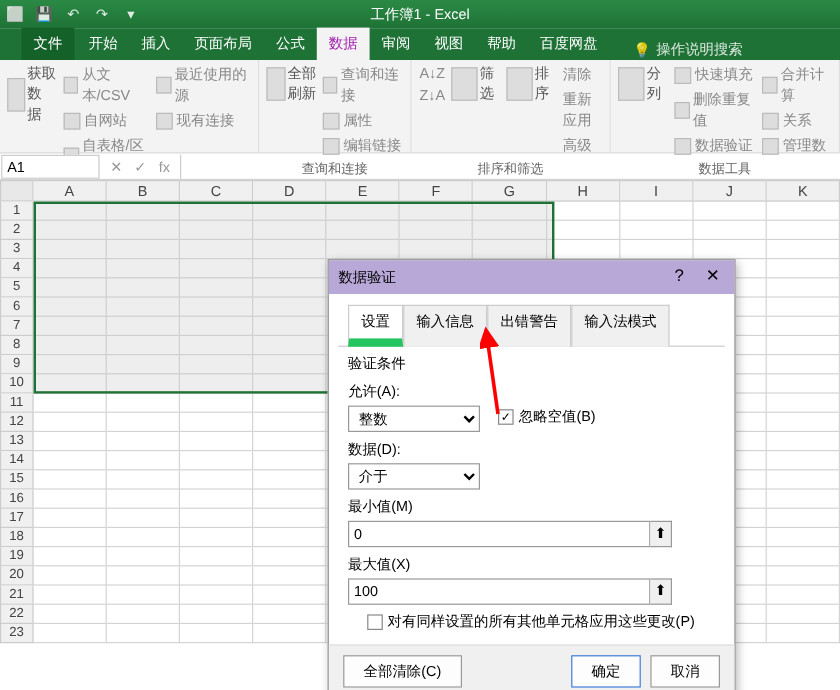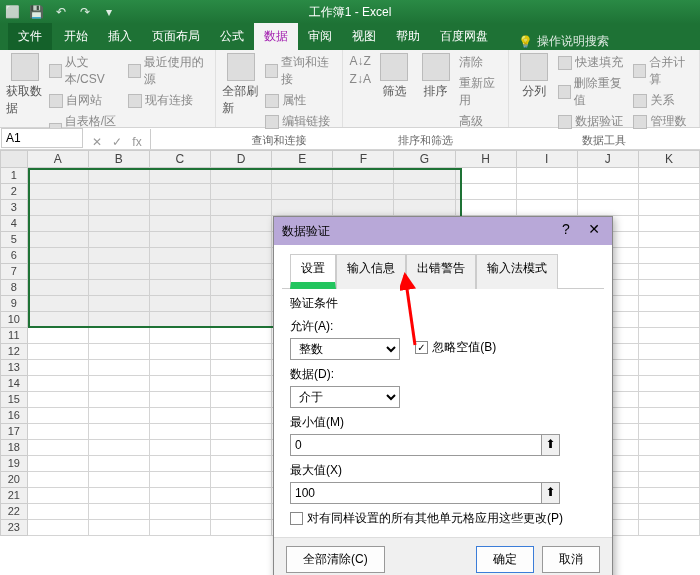--- a/index.html
+++ b/index.html
@@ -1,35 +1,35 @@
 <!DOCTYPE html>
 <html><head>
 <meta charset="utf-8">
 <style>
 *{box-sizing:border-box;margin:0;padding:0;font-family:"Microsoft YaHei",sans-serif;font-size:12px}
 body{background:#fff;width:700px;height:575px;overflow:hidden;position:relative}
 .titlebar{height:24px;background:linear-gradient(#2a8a45,#1e7235);display:flex;align-items:center;color:#fff;padding:0 4px}
 .qat{display:flex;gap:6px;align-items:center}
 .qat-btn{width:18px;height:18px;display:flex;align-items:center;justify-content:center;opacity:.85}
 .app-title{position:absolute;left:50%;transform:translateX(-50%);font-size:12px}
-.ribbon-tabs{height:26px;background:#1e7235;display:flex;align-items:flex-end;color:#fff;padding-left:8px}
+.ribbon-tabs{height:26px;background:#1e7235;display:flex;align-items:flex-end;color:#fff;padding-left:18px}
 .rtab{padding:5px 10px;cursor:pointer;font-size:12px}
 .rtab.active{background:#f3f3f3;color:#a21caf}
 .rtab.file{background:#14612a;margin-right:2px}
 .tell-me{margin-left:20px;display:flex;align-items:center;gap:4px;opacity:.85}
 .ribbon-body{height:78px;background:#f3f3f3;border-bottom:1px solid #d4d4d4;display:flex}
 .rgroup{border-right:1px solid #e0e0e0;padding:3px 6px;display:flex;flex-direction:column;justify-content:space-between}
 .rgroup-label{text-align:center;color:#666;font-size:11px;margin-top:2px}
 .rgroup-items{display:flex;gap:4px;align-items:flex-start;flex:1}
-.big-btn{display:flex;flex-direction:column;align-items:center;width:42px;gap:2px;color:#555}
+.big-btn{display:flex;flex-direction:row;align-items:center;width:42px;gap:2px;color:#555}
 .big-btn .ico{width:28px;height:28px;background:#ddd;border:1px solid #bbb}
 .small-btns{display:flex;flex-direction:column;gap:2px;font-size:11px;color:#888}
 .small-btn{display:flex;align-items:center;gap:3px;padding:1px}
 .small-btn .ico{width:14px;height:14px;background:#ddd;border:1px solid #bbb}
-.name-box-row{height:22px;background:#fff;border-bottom:1px solid #d4d4d4;display:flex;align-items:flex-end}
+.name-box-row{height:22px;background:#fff;border-bottom:1px solid #d4d4d4;display:flex;align-items:center}
 .name-box{width:82px;height:20px;border:1px solid #ccc;padding:0 4px;background:#fff;margin:1px}
 .fn-btns{display:flex;gap:2px;padding:0 4px;color:#999}
 .fn-btn{width:18px;text-align:center}
 .formula-bar{flex:1;border-left:1px solid #ccc;height:20px;padding:0 4px}
 .sheet{position:relative;background:#fff}
 .col-headers{display:flex;height:18px;background:#f0f0f0}
 .corner{width:28px;border:1px solid #ccc;background:#e8e8e8}
 .col-h{width:62px;border:1px solid #ccc;border-left:none;text-align:center;line-height:16px;color:#444;background:#f0f0f0}
 .rows{}
 .row{display:flex;height:16px}
@@ -43,21 +43,21 @@
 .dlg-tabs{display:flex;padding:8px 8px 0;gap:0;border-bottom:1px solid #ccc;margin:0 8px}
 .dlg-tab{padding:5px 10px;border:1px solid #ccc;border-bottom:none;background:#f0f0f0;position:relative;top:1px;cursor:pointer;font-size:12px}
 .dlg-tab.active{background:#fff;border-bottom:7px solid #22c55e}
 .dlg-body{padding:6px 16px}
 .field-row{margin:6px 0}
 .field-label{display:block;margin-bottom:3px;font-size:12px}
 .dlg-select{width:110px;height:22px;border:1px solid #999;background:#fff;padding:0 4px}
 .dlg-input{width:270px;height:22px;border:1px solid #999;padding:0 4px}
 .spin-wrap{display:flex}
 .spin-btn{width:18px;height:22px;border:1px solid #999;border-left:none;background:#f0f0f0;text-align:center;line-height:18px}
-.chk-row{display:flex;align-items:center;gap:4px;margin:4px 0}
+.chk-row{display:flex;align-items:center;gap:4px;margin:4px 16px}
 .chk{width:13px;height:13px;border:1px solid #888}
 .chk.checked::after{content:"✓";font-size:10px;position:relative;top:-2px;left:1px}
 .dlg-footer{display:flex;justify-content:space-between;padding:8px 12px;border-top:1px solid #ddd;background:#f0f0f0}
 .dlg-btn{padding:4px 16px;border:1px solid #999;background:#fdfdfd;cursor:pointer;font-size:12px}
 .dlg-btn.primary{border:1px solid #3b7dd8}
 .arrow{position:absolute;left:400px;top:270px;pointer-events:none;z-index:10}
 .inline-chk{display:inline-flex;align-items:center;gap:4px;margin-left:12px}
 </style>
 </head>
 <body>

